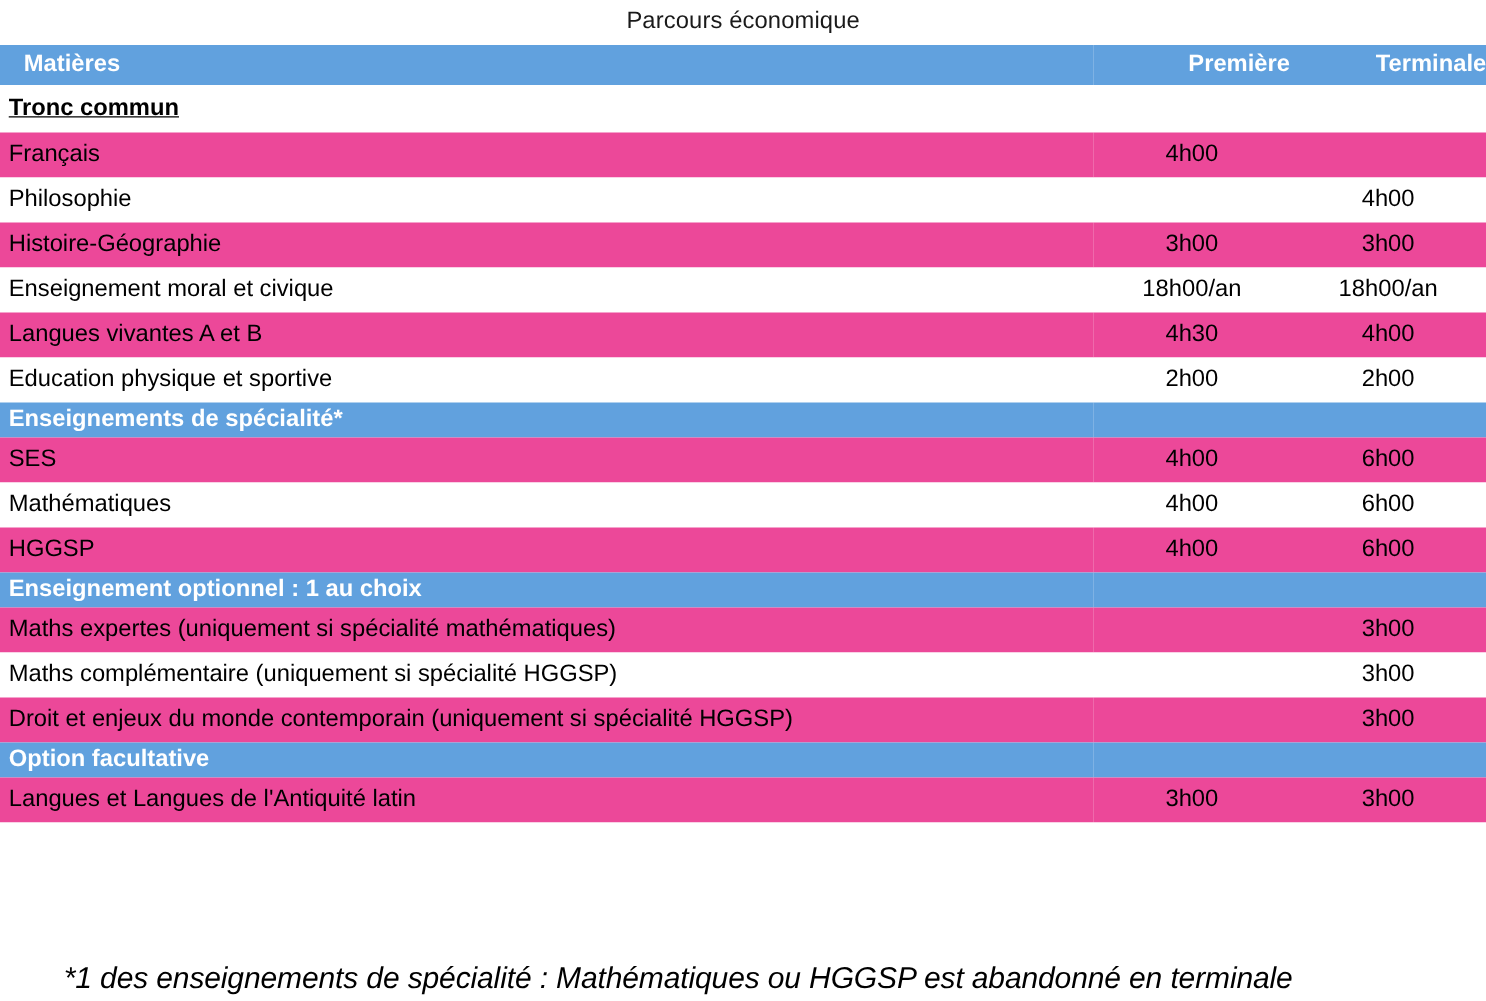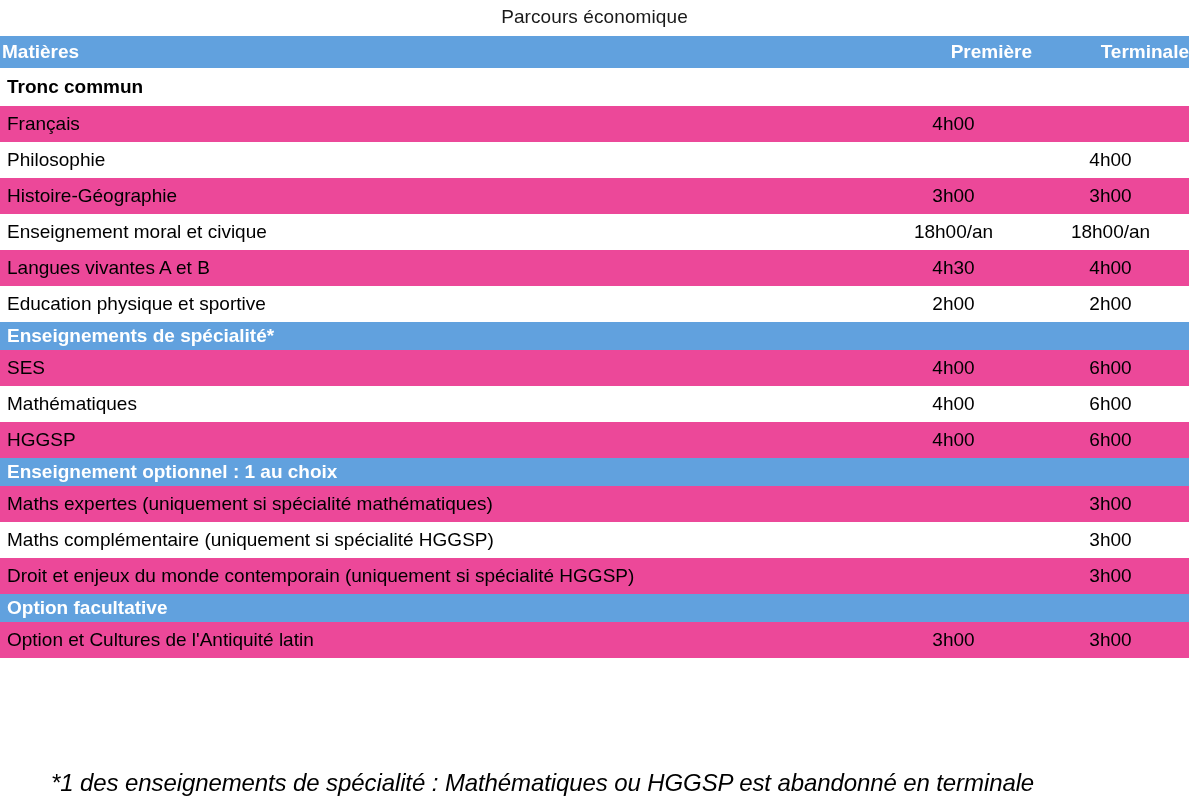--- a/index.html
+++ b/index.html
@@ -55,21 +55,21 @@
   
   thead tr.head-row th {
     background: #61a1de;
     color: #ffffff;
     font-weight: bold;
     height: 32px;
     font-size: 19px;
   }
   th.h-subject {
     text-align: left;
-    padding-left: 2px;
+    padding-left: 19px;
   }
   th.h-num {
     text-align: right;
   }
 
   
   tr.data-row td {
     height: 36px;
     font-size: 19px;
     color: #000000;
@@ -86,20 +86,21 @@
   tr.shade-light td { background: #ec4899; }
   tr.shade-white td { background: #ffffff; }
 
   
   tr.group-plain td {
     background: #ffffff;
     height: 38px;
     font-weight: bold;
     font-size: 19px;
     color: #000000;
+    text-decoration: underline;
   }
   tr.group-plain td.subject { padding-left: 7px; }
 
   
   tr.group-band td {
     background: #61a1de;
     color: #ffffff;
     font-weight: bold;
     height: 28px;
     font-size: 19px;
@@ -222,21 +223,21 @@
           <td class="subject">Droit et enjeux du monde contemporain (uniquement si spécialité HGGSP)</td>
           <td class="num"></td>
           <td class="num">3h00</td>
         </tr>
         <tr class="group-band">
           <td class="subject">Option facultative</td>
           <td class="num"></td>
           <td class="num"></td>
         </tr>
         <tr class="data-row shade-light">
-          <td class="subject">Option et Cultures de l'Antiquité latin</td>
+          <td class="subject">Langues et Langues de l'Antiquité latin</td>
           <td class="num">3h00</td>
           <td class="num">3h00</td>
         </tr>
       </tbody>
   </table>
 
   <div class="table-bottom-rule"></div>
 
   <div class="footnote">*1 des enseignements de spécialité : Mathématiques ou HGGSP est abandonné en terminale</div>
 

